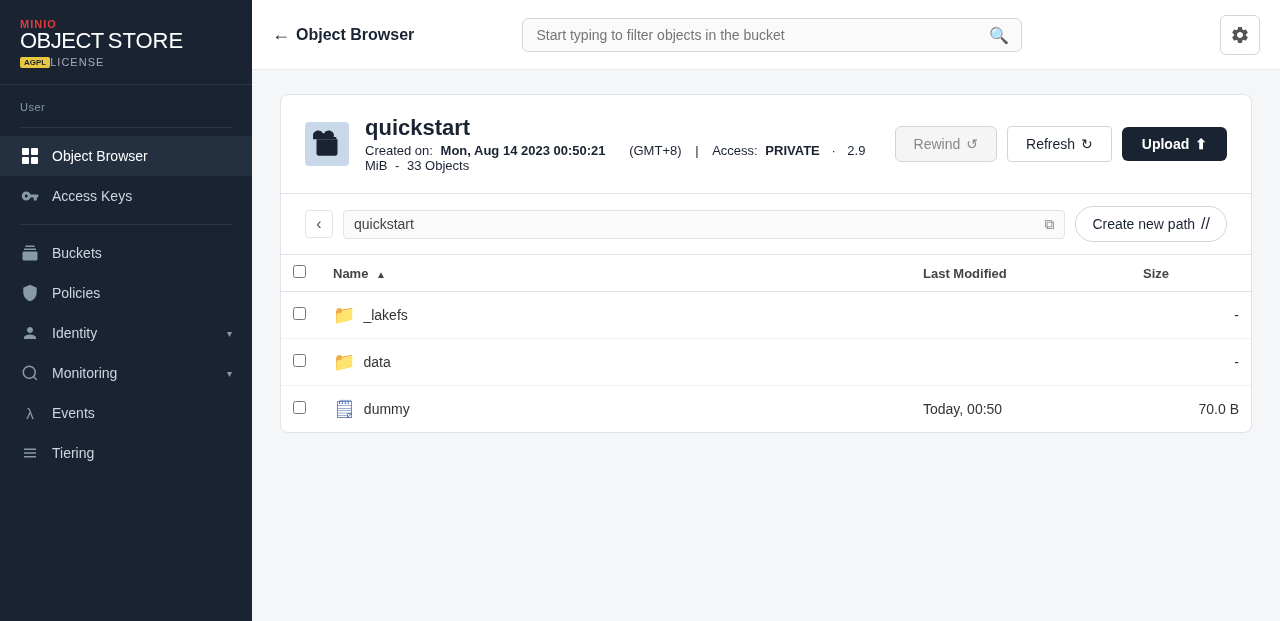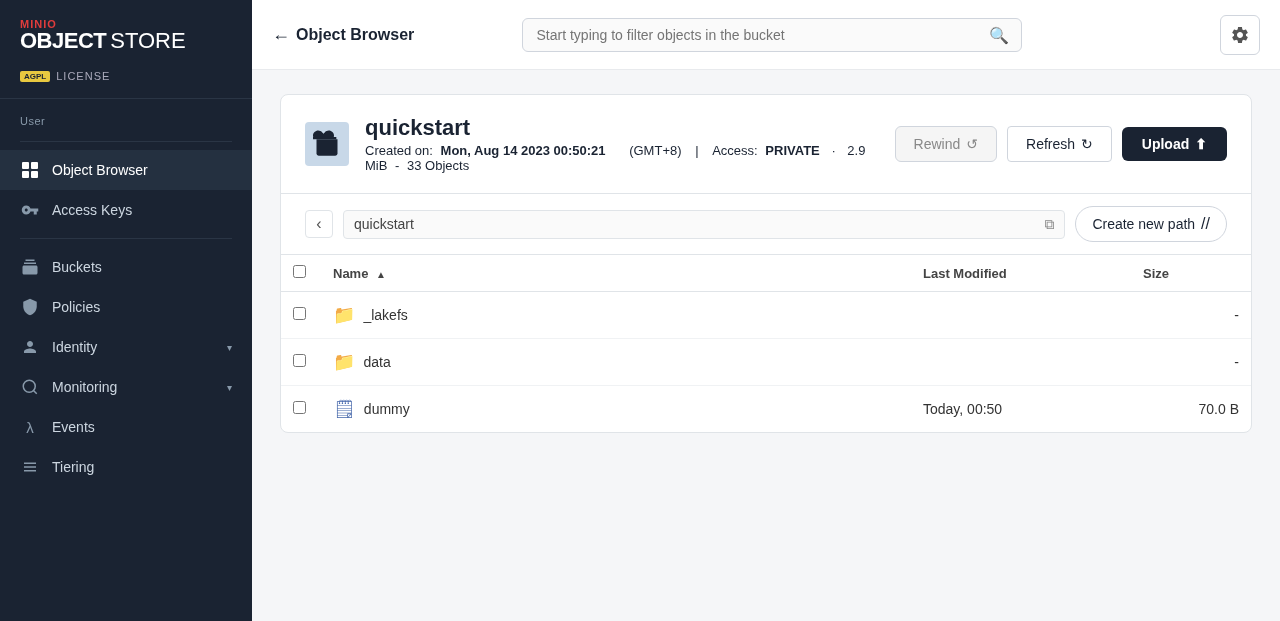--- a/index.html
+++ b/index.html
@@ -27,34 +27,33 @@
       letter-spacing: 1px;
     }
     .logo-main {
       display: flex;
       align-items: baseline;
       gap: 4px;
       line-height: 1;
     }
     .logo-object {
       font-size: 22px;
-      font-weight: 700;
+      font-weight: 400;
       color: #fff;
       letter-spacing: -0.5px;
     }
     .logo-store {
       font-size: 22px;
       font-weight: 300;
       color: #fff;
     }
     .logo-license {
       display: flex;
       align-items: center;
-      gap: 6px;
-      margin-top: 18px;
+      margin-top: 4px;
     }
     .logo-agpl {
       background: #e8c840;
       color: #1a2332;
       font-size: 8px;
       font-weight: 800;
       padding: 1px 4px;
       border-radius: 2px;
     }
     .logo-license-text {

